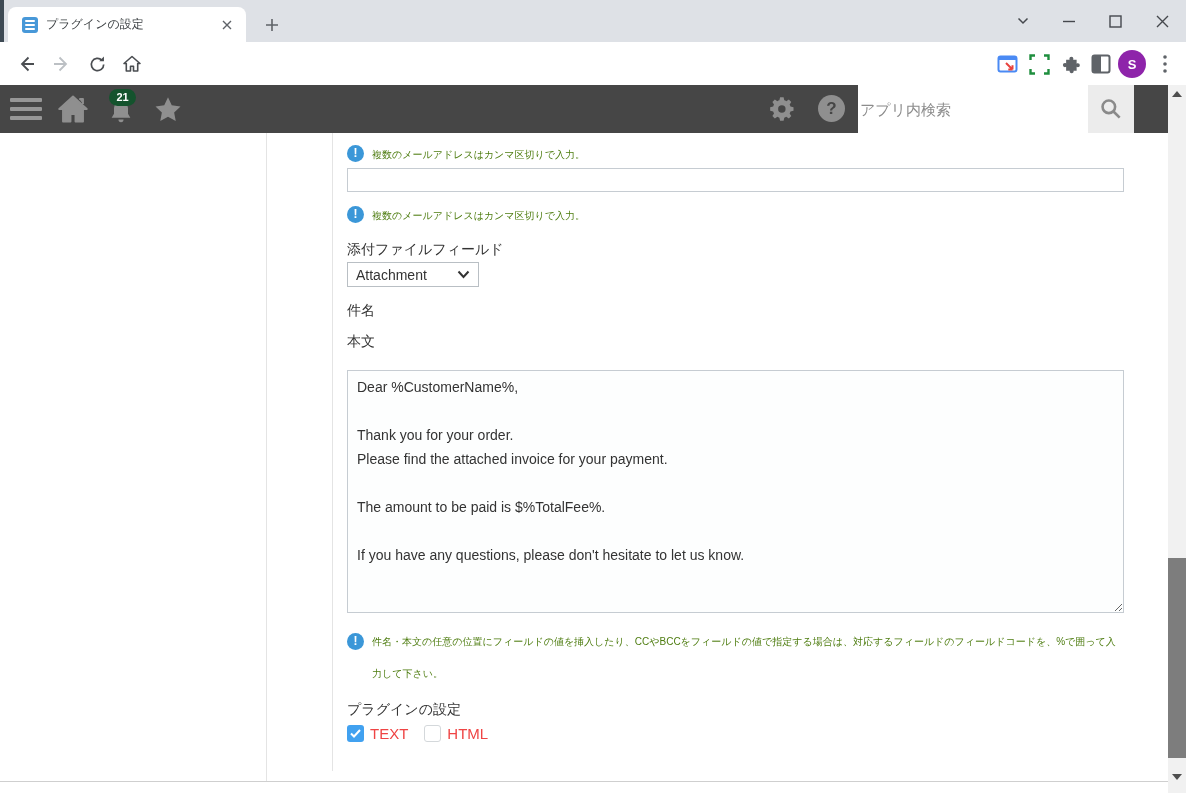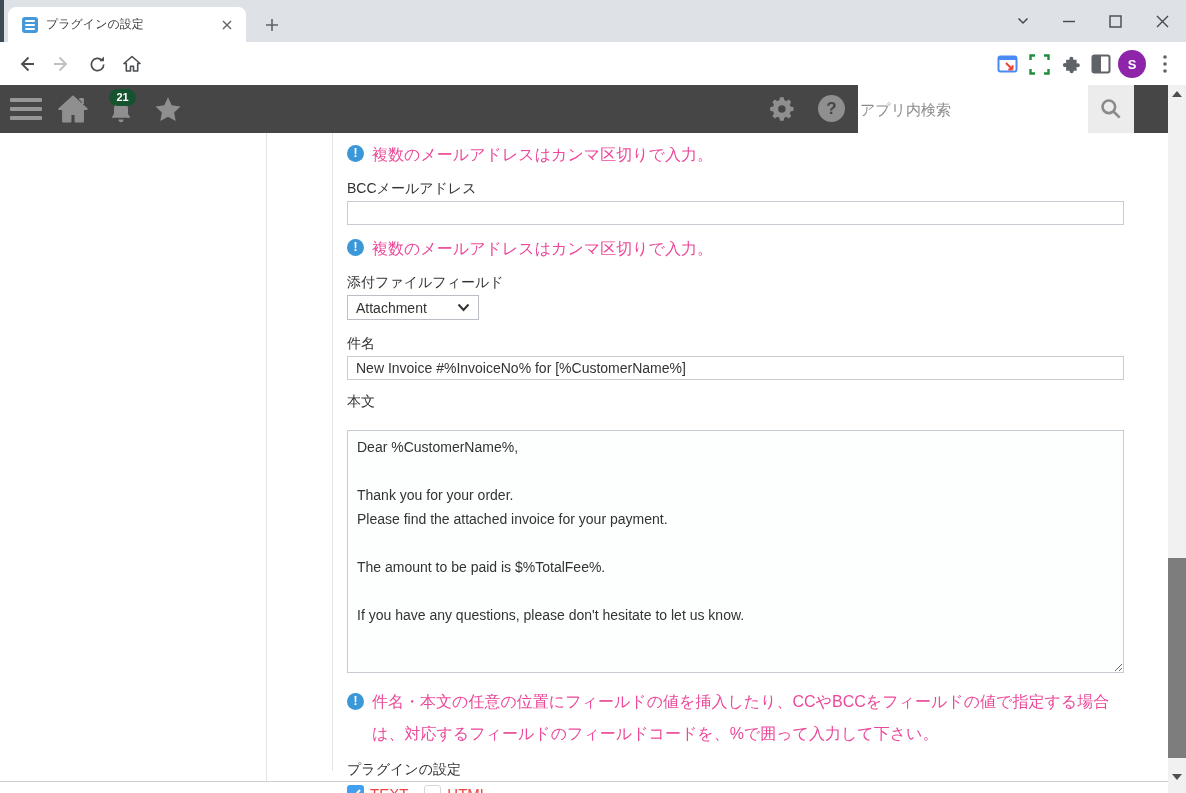--- a/index.html
+++ b/index.html
@@ -51,21 +51,21 @@
   
   .content { position:absolute; top:133px; left:0; width:1168px; height:660px; background:#fff; }
   .vline1 { position:absolute; left:266px; top:0; width:1px; height:648px; background:#e4e4e4; }
   .vline2 { position:absolute; left:332px; top:0; width:1px; height:638px; background:#e4e4e4; }
   .hline  { position:absolute; left:0; top:648px; width:1168px; height:1px; background:#cfcfcf; }
 
   .form { position:absolute; left:347px; top:0; width:777px; }
   .inforow { display:flex; align-items:flex-start; margin-top:11px; }
   .info-ic { flex:0 0 auto; width:17px; height:17px; border-radius:50%; background:#3b97d8; color:#fff;
     font-size:12px; font-weight:bold; text-align:center; line-height:17px; margin-right:8px; margin-top:1px; }
-  .info-tx { font-size:16px; color:#ec4899; line-height:21px; }
+  .info-tx { font-size:10px; color:#4d7c0f; line-height:21px; }
   .info-tx.wide { line-height:32px; width:760px; }
   .flabel { font-size:14px; color:#333; line-height:20px; }
   .tinput { width:777px; height:24px; border:1px solid #c6ccd2; background:#fff; font-size:14px;
     color:#333; padding:0 8px; outline:none; font-family:inherit; }
   .selectbox { width:132px; height:25px; border:1px solid #b9bfc4; background:#fff; display:flex;
     align-items:center; padding:0 8px; cursor:pointer; }
   .selectbox span { flex:1 1 auto; font-size:14px; color:#333; }
   .bodyarea { width:777px; height:243px; border:1px solid #c6ccd2; background:#fdfefe; font-size:14px;
     color:#333; line-height:24px; padding:4px 9px; outline:none; resize:both;
     font-family:"Liberation Sans","DejaVu Sans",sans-serif; }
@@ -265,38 +265,36 @@
   <div class="vline2"></div>
   <div class="hline"></div>
 
   <div class="form">
 
     <div class="inforow">
       <span class="info-ic">!</span>
       <span class="info-tx">複数のメールアドレスはカンマ区切りで入力。</span>
     </div>
 
-    <div class="flabel" style="margin-top:13px">BCCメールアドレス</div>
     <input class="tinput" style="margin-top: 3px;" value="">
 
     <div class="inforow" style="margin-top:13px">
       <span class="info-ic">!</span>
       <span class="info-tx">複数のメールアドレスはカンマ区切りで入力。</span>
     </div>
 
     <div class="flabel" style="margin-top:13px">添付ファイルフィールド</div>
     <div class="selectbox" style="margin-top:3px">
       <span>Attachment</span>
       <svg width="13" height="9" viewBox="0 0 13 9">
         <path d="M1.5 1.5L6.5 7l5-5.5" fill="none" stroke="#333" stroke-width="2"></path>
       </svg>
     </div>
 
     <div class="flabel" style="margin-top:13px">件名</div>
-    <input class="tinput" style="margin-top: 3px;" value="New Invoice #%InvoiceNo% for [%CustomerName%]">
 
     <div class="flabel" style="margin-top:11px">本文</div>
     <textarea class="bodyarea" style="margin-top: 19px;">Dear %CustomerName%,
 
 Thank you for your order.
 Please find the attached invoice for your payment.
 
 The amount to be paid is $%TotalFee%.
 
 If you have any questions, please don't hesitate to let us know.</textarea>

